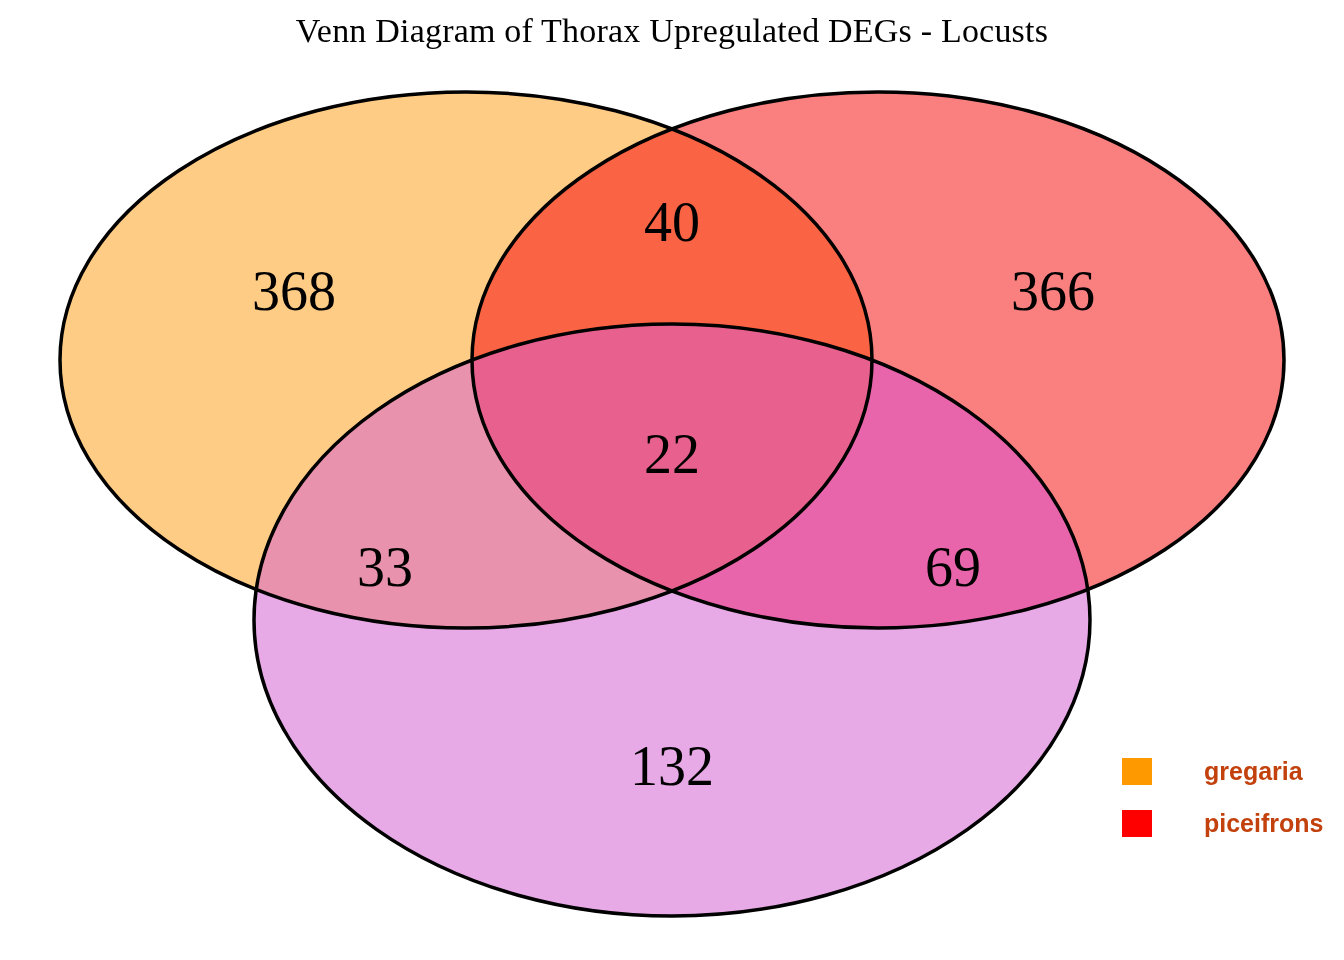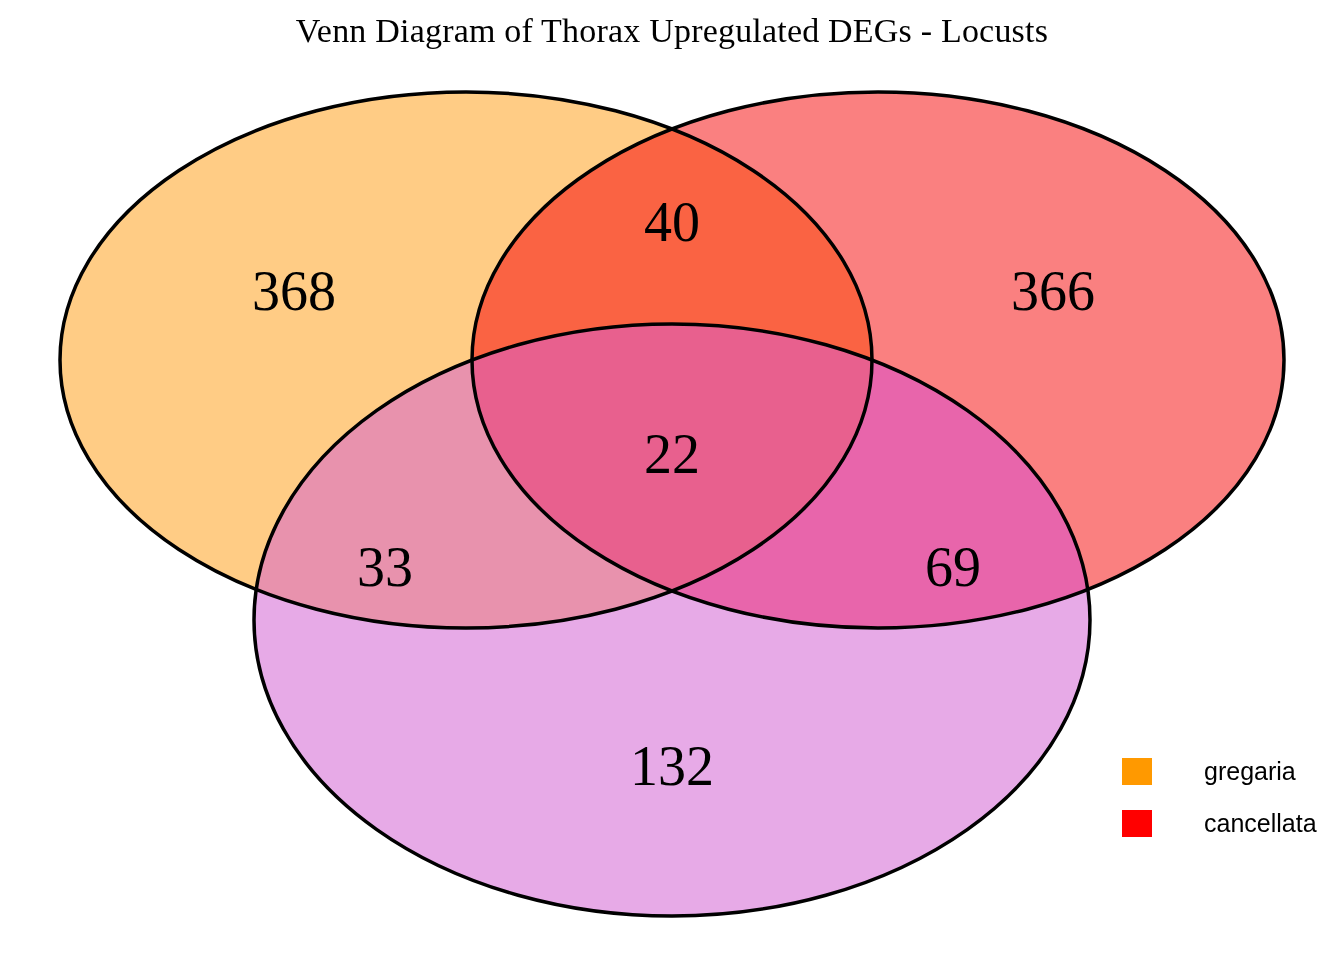--- a/index.html
+++ b/index.html
@@ -58,22 +58,23 @@
   }
   .legend-swatch {
     width: 30px;
     height: 27px;
     flex: 0 0 auto;
   }
   .legend-text {
     margin-left: 52px;
     font-family: "Liberation Sans", sans-serif;
     font-size: 25px;
-    color: #000000;
+    color: #c2410c;
     white-space: nowrap;
+    font-weight: bold;
   }
 </style>
 </head>
 <body>
 
 <div id="venn-figure">
 
   <div class="figure-title">Venn Diagram of Thorax Upregulated DEGs - Locusts</div>
 
   <svg class="venn-canvas" viewBox="0 0 1344 960">
@@ -122,17 +123,17 @@
     <text class="region-label" x="672" y="772">132</text>
   </svg>
 
   <div class="legend">
     <div class="legend-row">
       <span class="legend-swatch" style="background-color: rgb(255, 153, 0);"></span>
       <span class="legend-text">gregaria</span>
     </div>
     <div class="legend-row">
       <span class="legend-swatch" style="background-color: rgb(255, 0, 0);"></span>
-      <span class="legend-text">cancellata</span>
+      <span class="legend-text">piceifrons</span>
     </div>
   </div>
 
 </div>
 
 </body></html>

